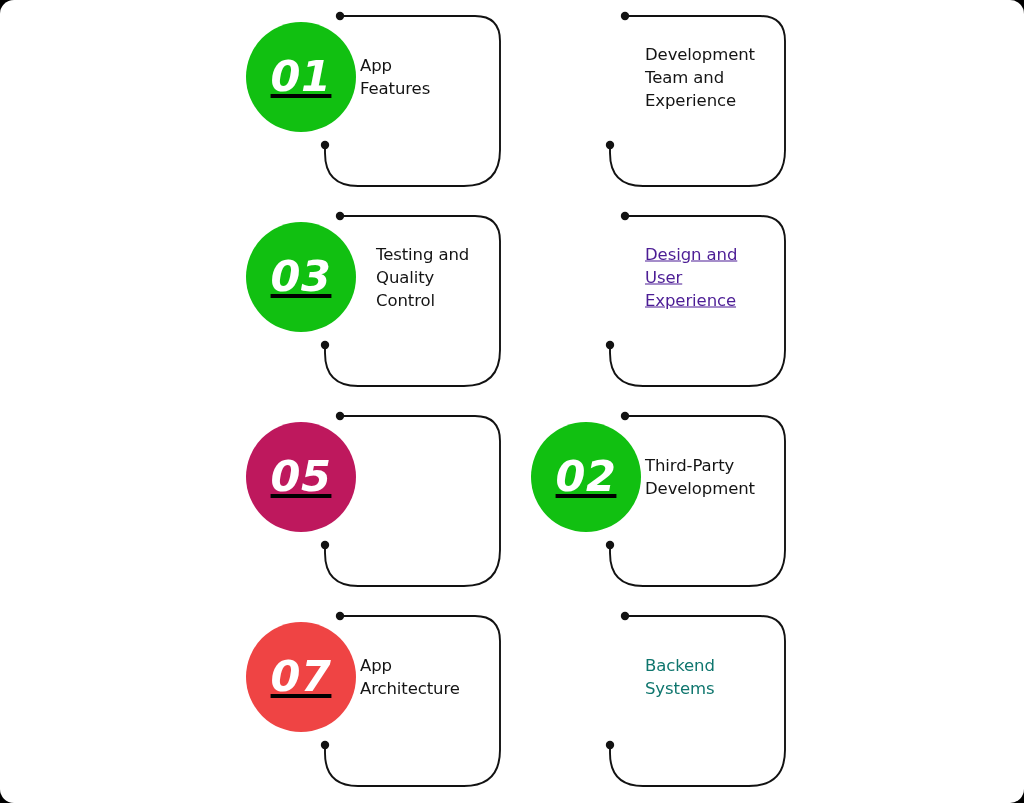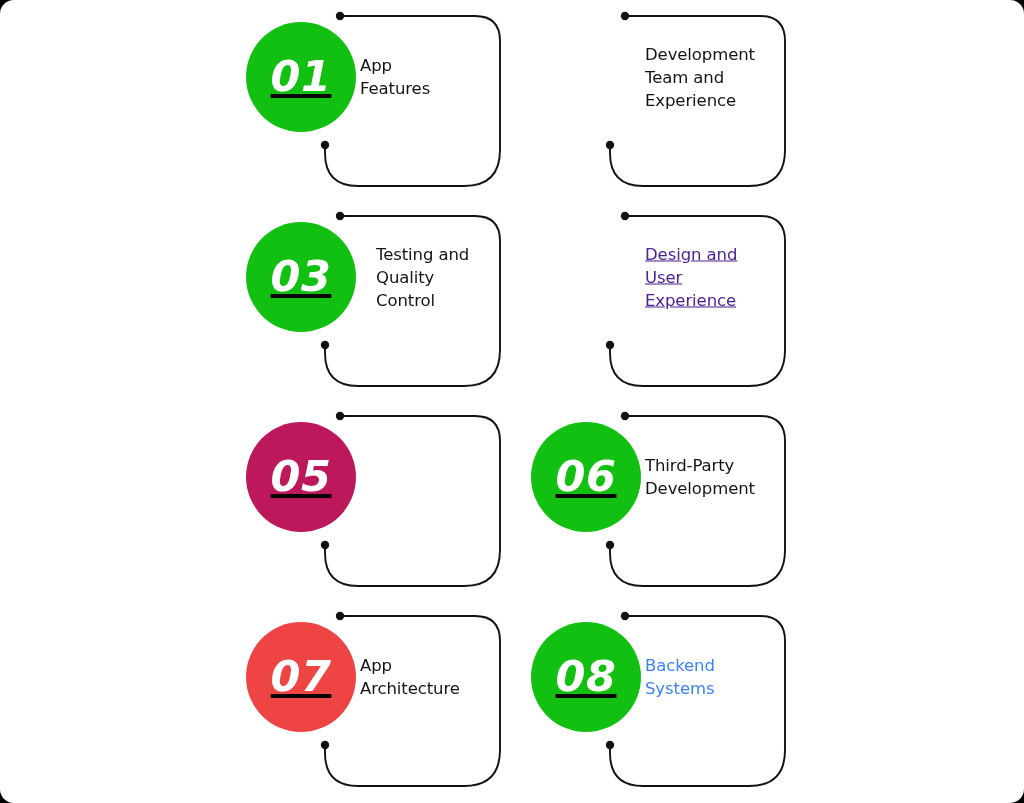--- a/index.html
+++ b/index.html
@@ -157,21 +157,21 @@
           <span class="step-number" style="color: rgb(255, 255, 255);">05</span>
         </div>
       </div>
       <div class="step" style="left: 515px; top: 410px;">
         <svg class="step-connector" viewBox="0 0 285 200">
           <path class="connector-path" d="M 110 6 L 245 6 Q 270 6 270 31 L 270 140 Q 270 176 234 176 L 128 176 Q 95 176 95 143 L 95 135" stroke="#121212"></path>
           <circle class="connector-dot" cx="110" cy="6" r="4.2" fill="#121212"></circle>
           <circle class="connector-dot" cx="95" cy="135" r="4.2" fill="#121212"></circle>
         </svg>
         <div class="step-badge" style="background: rgb(17, 192, 17);">
-          <span class="step-number" style="color: rgb(255, 255, 255);">06</span>
+          <span class="step-number" style="color: rgb(255, 255, 255);">02</span>
         </div>
         <div class="step-label" style="color: rgb(20, 20, 20);">Third-Party
 Development</div>
       </div>
       <div class="step" style="left: 230px; top: 610px;">
         <svg class="step-connector" viewBox="0 0 285 200">
           <path class="connector-path" d="M 110 6 L 245 6 Q 270 6 270 31 L 270 140 Q 270 176 234 176 L 128 176 Q 95 176 95 143 L 95 135" stroke="#121212"></path>
           <circle class="connector-dot" cx="110" cy="6" r="4.2" fill="#121212"></circle>
           <circle class="connector-dot" cx="95" cy="135" r="4.2" fill="#121212"></circle>
         </svg>
@@ -180,20 +180,17 @@
         </div>
         <div class="step-label" style="color: rgb(20, 20, 20);">App
 Architecture</div>
       </div>
       <div class="step" style="left: 515px; top: 610px;">
         <svg class="step-connector" viewBox="0 0 285 200">
           <path class="connector-path" d="M 110 6 L 245 6 Q 270 6 270 31 L 270 140 Q 270 176 234 176 L 128 176 Q 95 176 95 143 L 95 135" stroke="#121212"></path>
           <circle class="connector-dot" cx="110" cy="6" r="4.2" fill="#121212"></circle>
           <circle class="connector-dot" cx="95" cy="135" r="4.2" fill="#121212"></circle>
         </svg>
-        <div class="step-badge" style="background: rgb(17, 192, 17);">
-          <span class="step-number" style="color: rgb(255, 255, 255);">08</span>
-        </div>
-        <div class="step-label" style="color: #3b82f6;">Backend
+        <div class="step-label" style="color: #0f766e;">Backend
 Systems</div>
       </div>
     </div>
 </div>
 
 </body></html>

